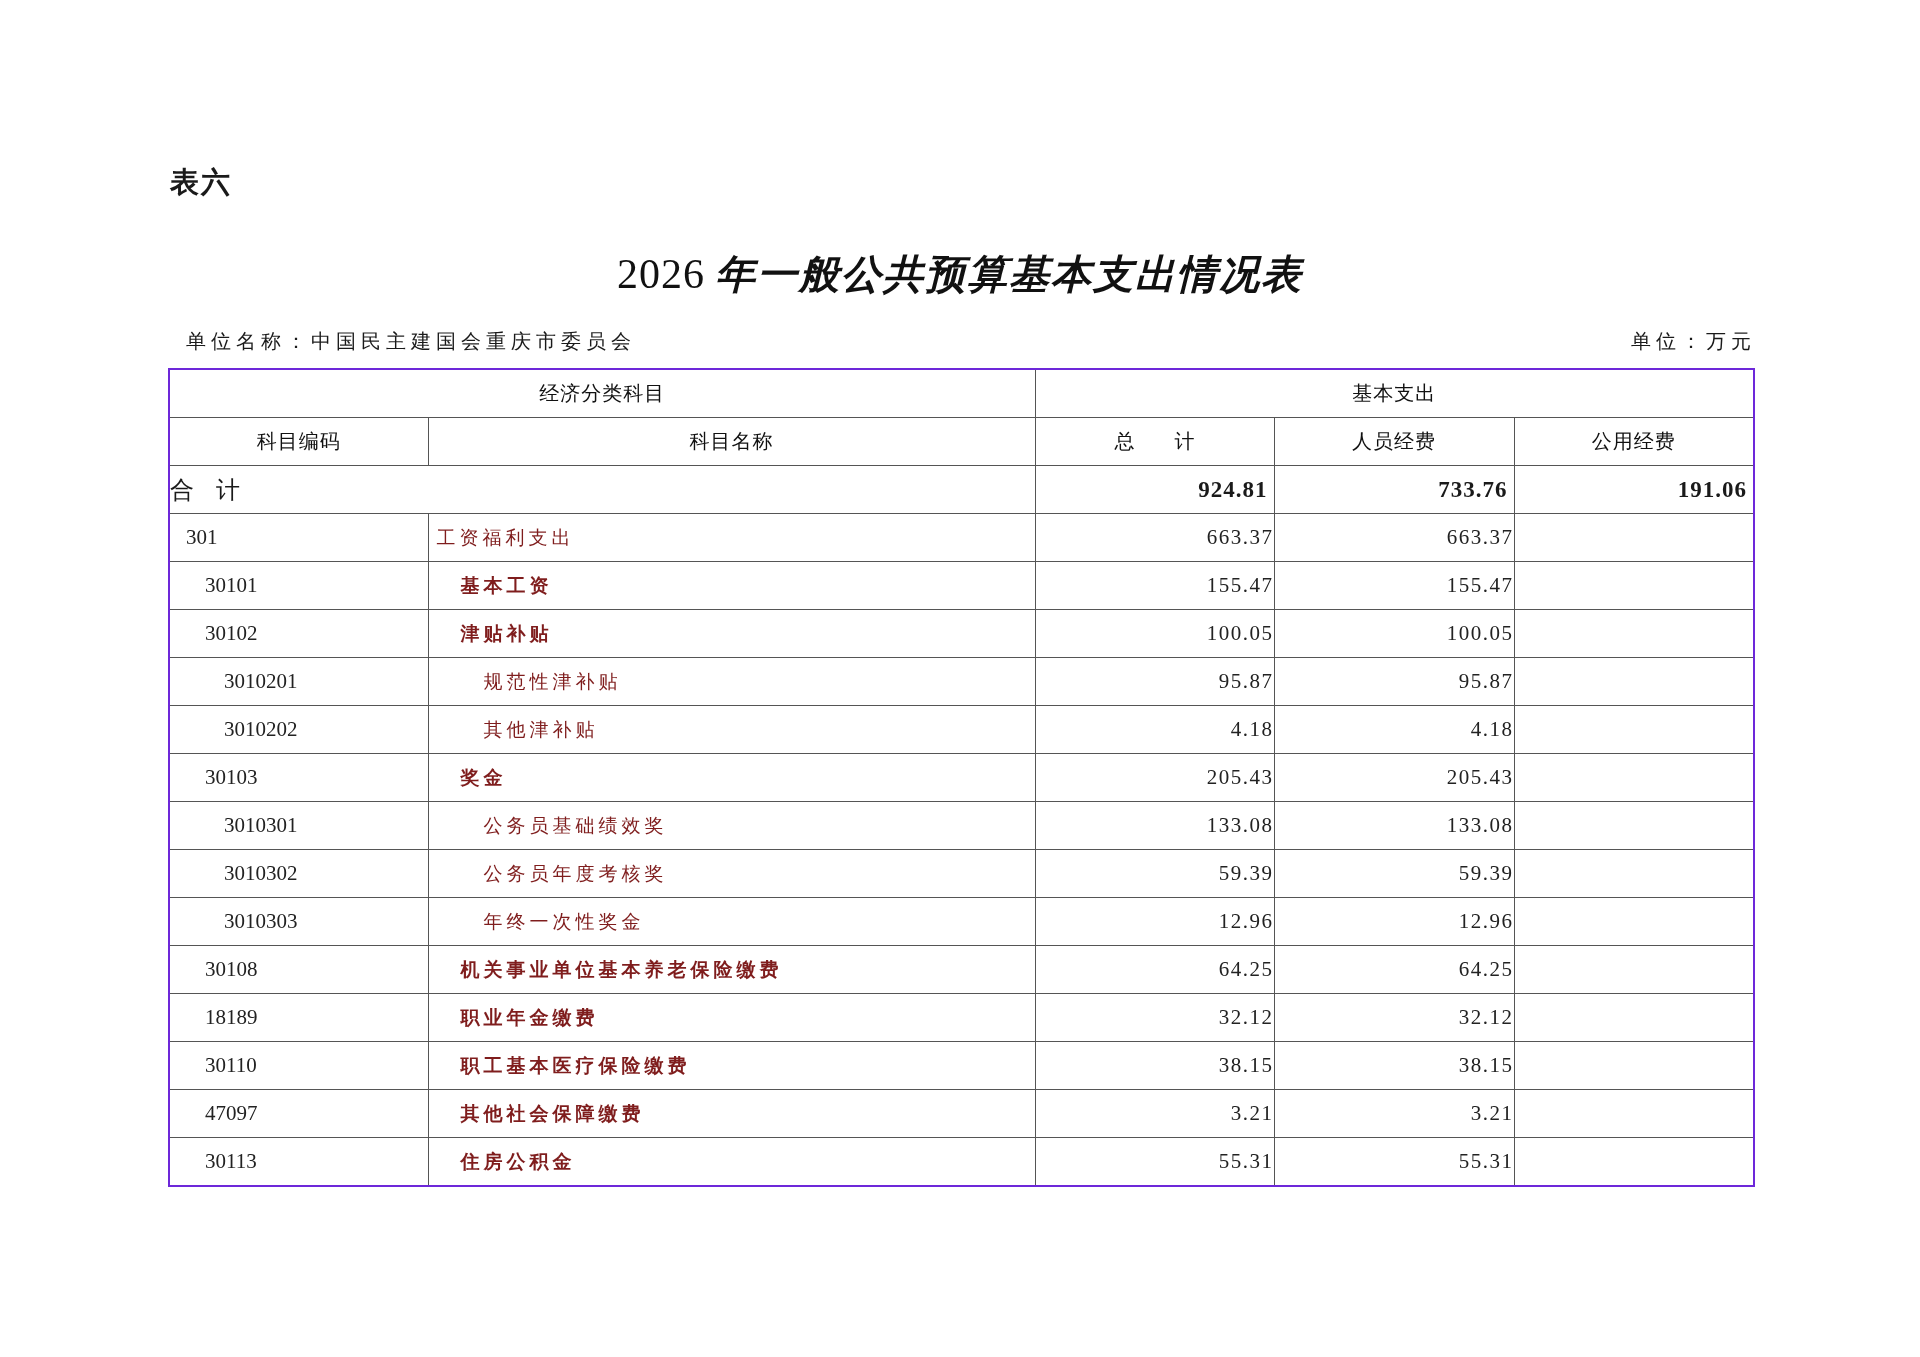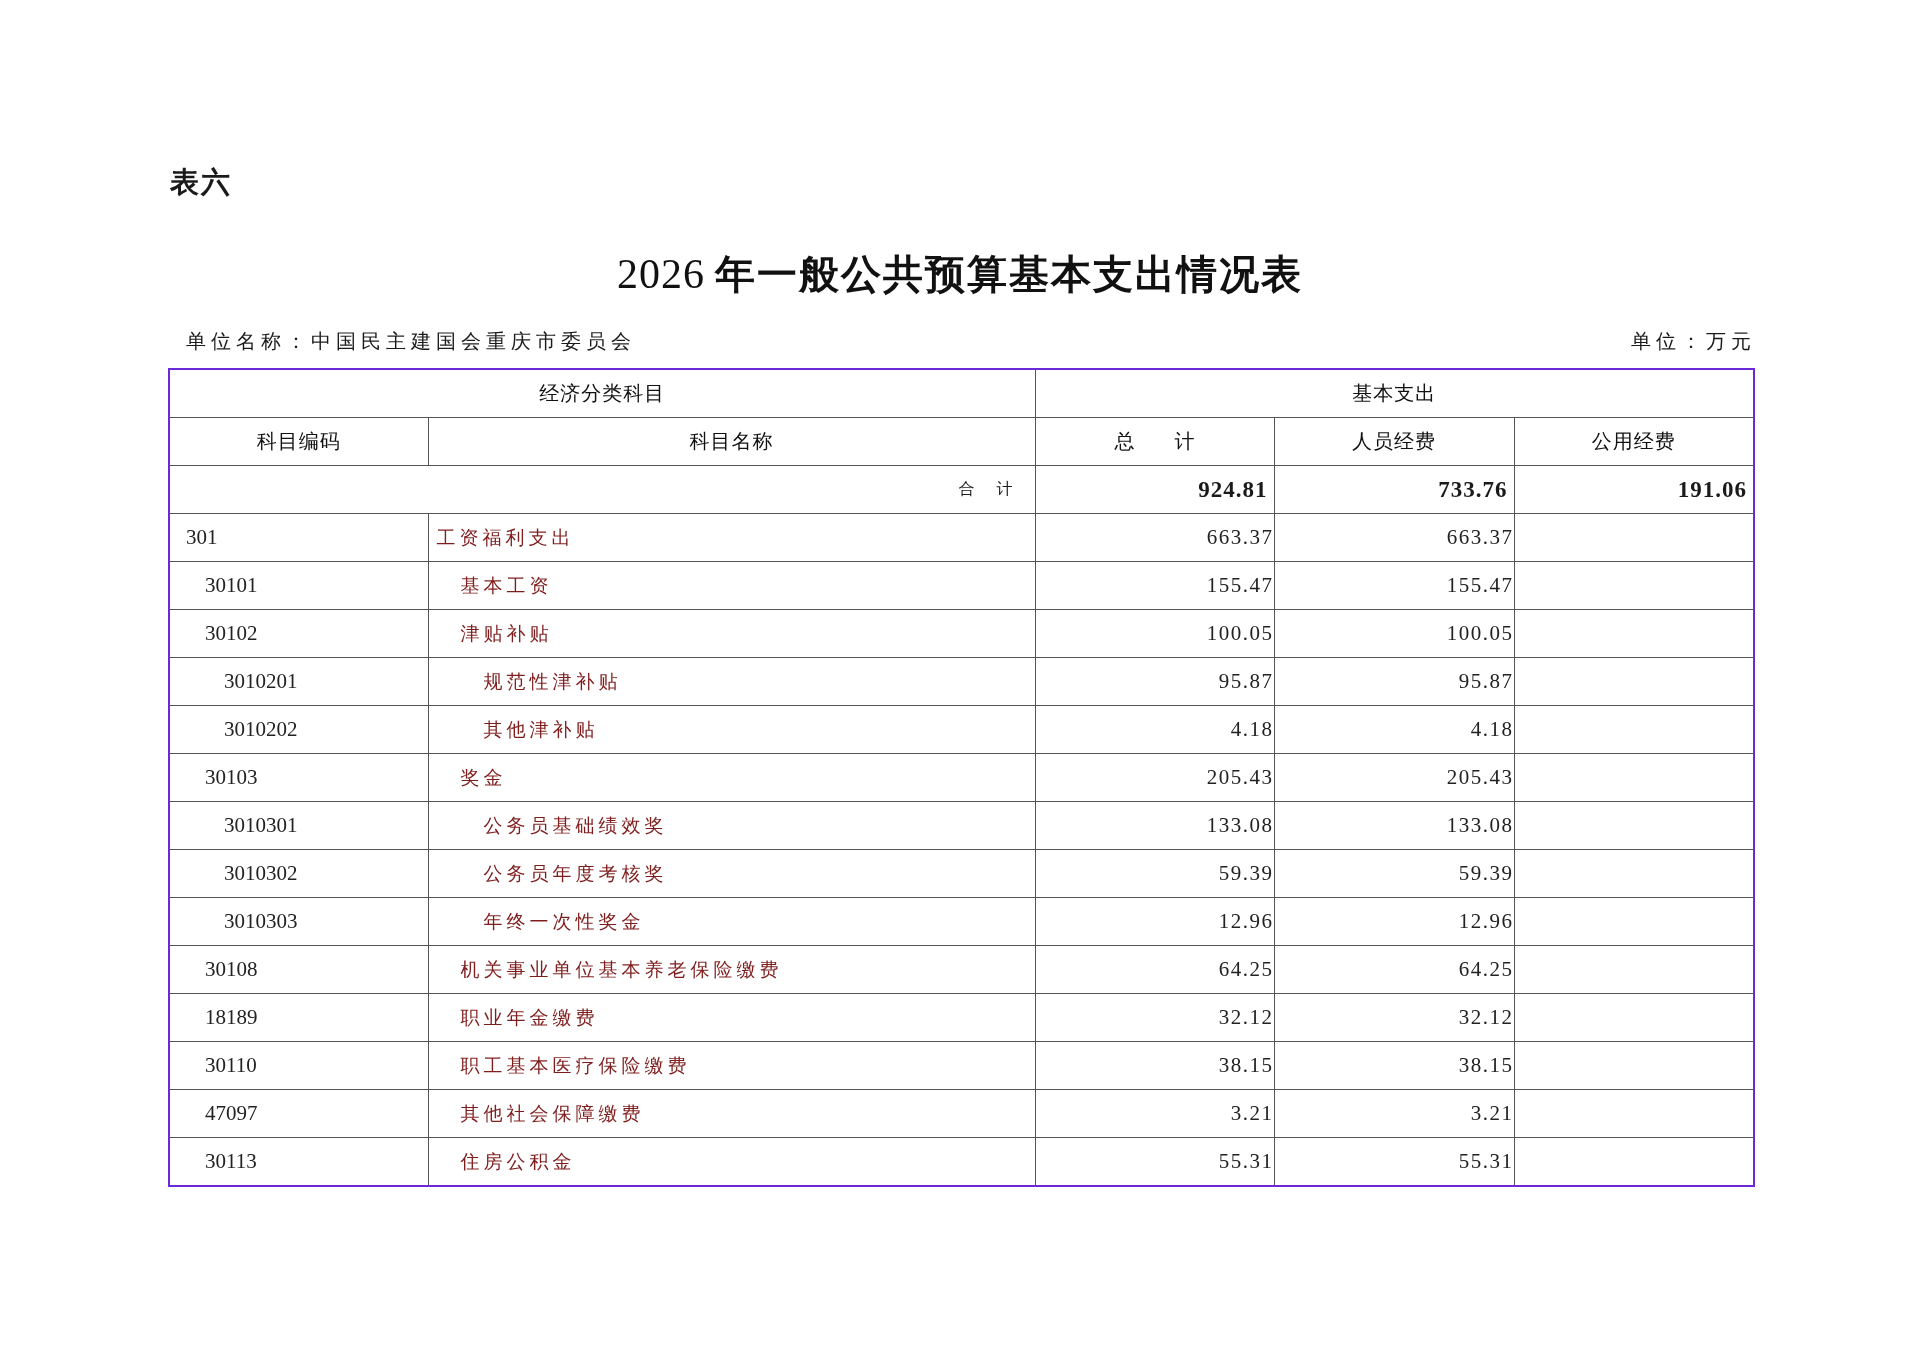--- a/index.html
+++ b/index.html
@@ -40,20 +40,21 @@
     font-family: "Liberation Serif", "DejaVu Serif", serif;
     font-weight: normal;
     font-size: 42px;
     letter-spacing: 1px;
   }
   .doc-title .rest {
     font-family: "DejaVu Serif", "Liberation Serif", serif;
     font-weight: bold;
     letter-spacing: 2px;
     margin-left: 10px;
+    font-style: italic;
   }
   .meta-row {
     position: absolute;
     left: 170px;
     width: 1582px;
     top: 326px;
     height: 30px;
     font-size: 20px;
     line-height: 30px;
     letter-spacing: 5px;
@@ -81,22 +82,22 @@
     font-family: "DejaVu Sans", "Liberation Sans", sans-serif;
     font-weight: normal;
     font-size: 20px;
     letter-spacing: 1px;
     text-align: center;
     color: #111;
   }
   th .spaced-wide { letter-spacing: 40px; margin-right: -40px; }
   .total-label {
     font-family: "DejaVu Sans", "Liberation Sans", sans-serif;
-    font-size: 16px;
-    text-align: right;
+    font-size: 24px;
+    text-align: left;
     letter-spacing: 22px;
   }
   .total-num {
     font-family: "Liberation Serif", "DejaVu Serif", serif;
     font-weight: bold;
     font-size: 23px;
     text-align: right;
     padding-right: 6px !important;
     letter-spacing: 1px;
   }
@@ -109,21 +110,21 @@
   td.code.l0 { padding-left: 16px; }
   td.code.l1 { padding-left: 35px; }
   td.code.l2 { padding-left: 54px; }
   td.name {
     font-size: 19px;
     letter-spacing: 4px;
     text-align: left;
     color: #7f1d1d;
   }
   td.name.l0 { padding-left: 8px; }
-  td.name.l1 { padding-left: 32px; }
+  td.name.l1 { padding-left: 32px; font-weight: bold; }
   td.name.l2 { padding-left: 55px; }
   td.num {
     font-family: "Liberation Serif", "DejaVu Serif", serif;
     font-size: 21px;
     text-align: right;
     padding-right: 6px;
     letter-spacing: 1.5px;
     color: #222;
   }
 </style>

